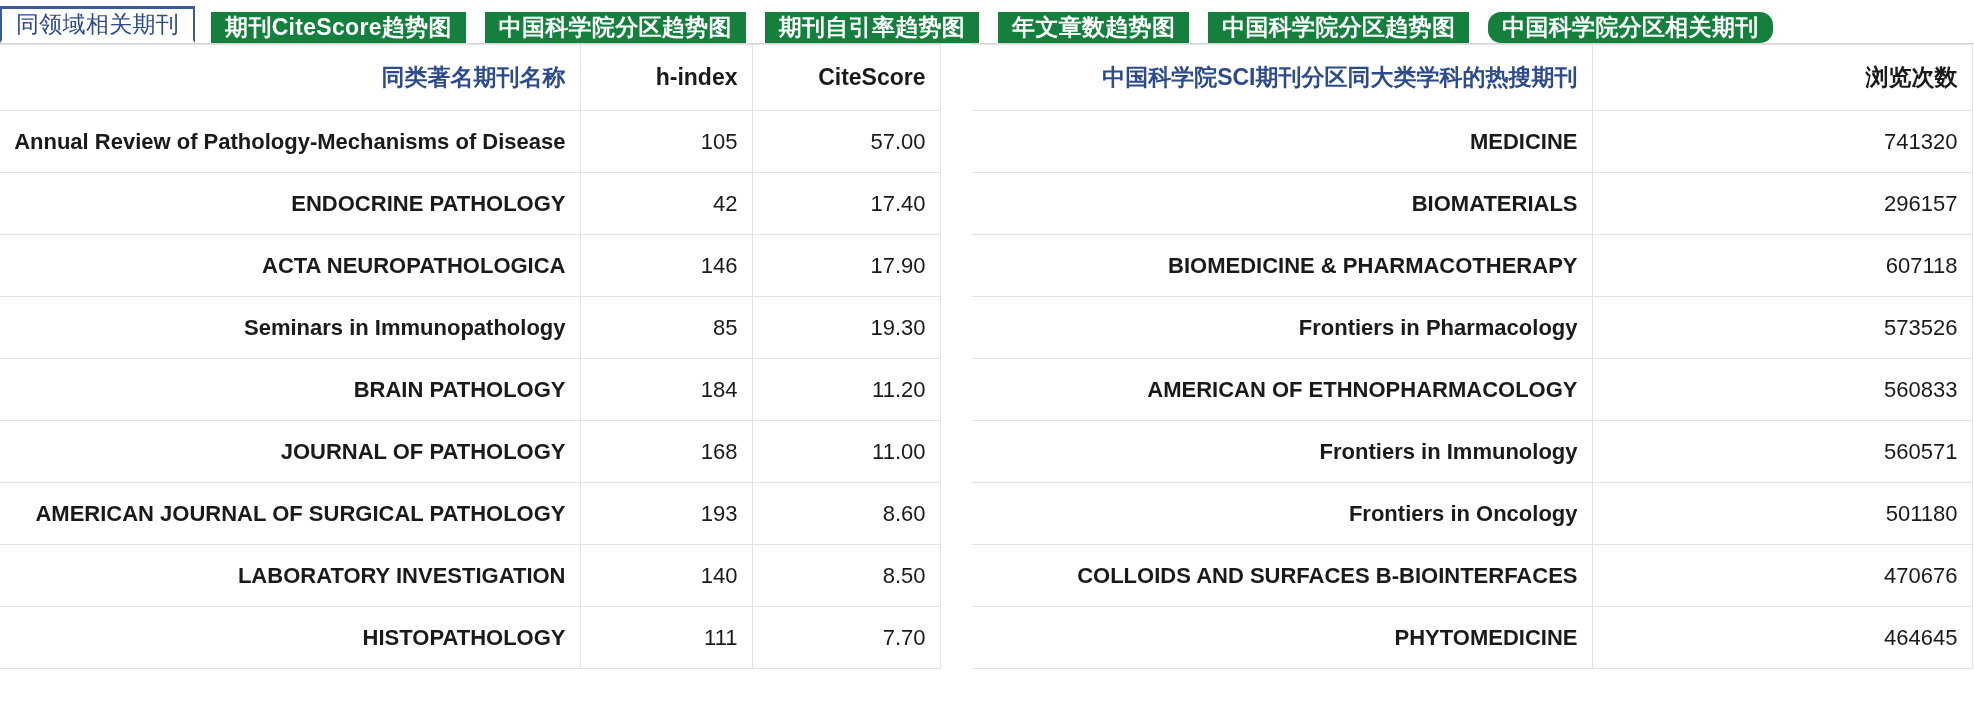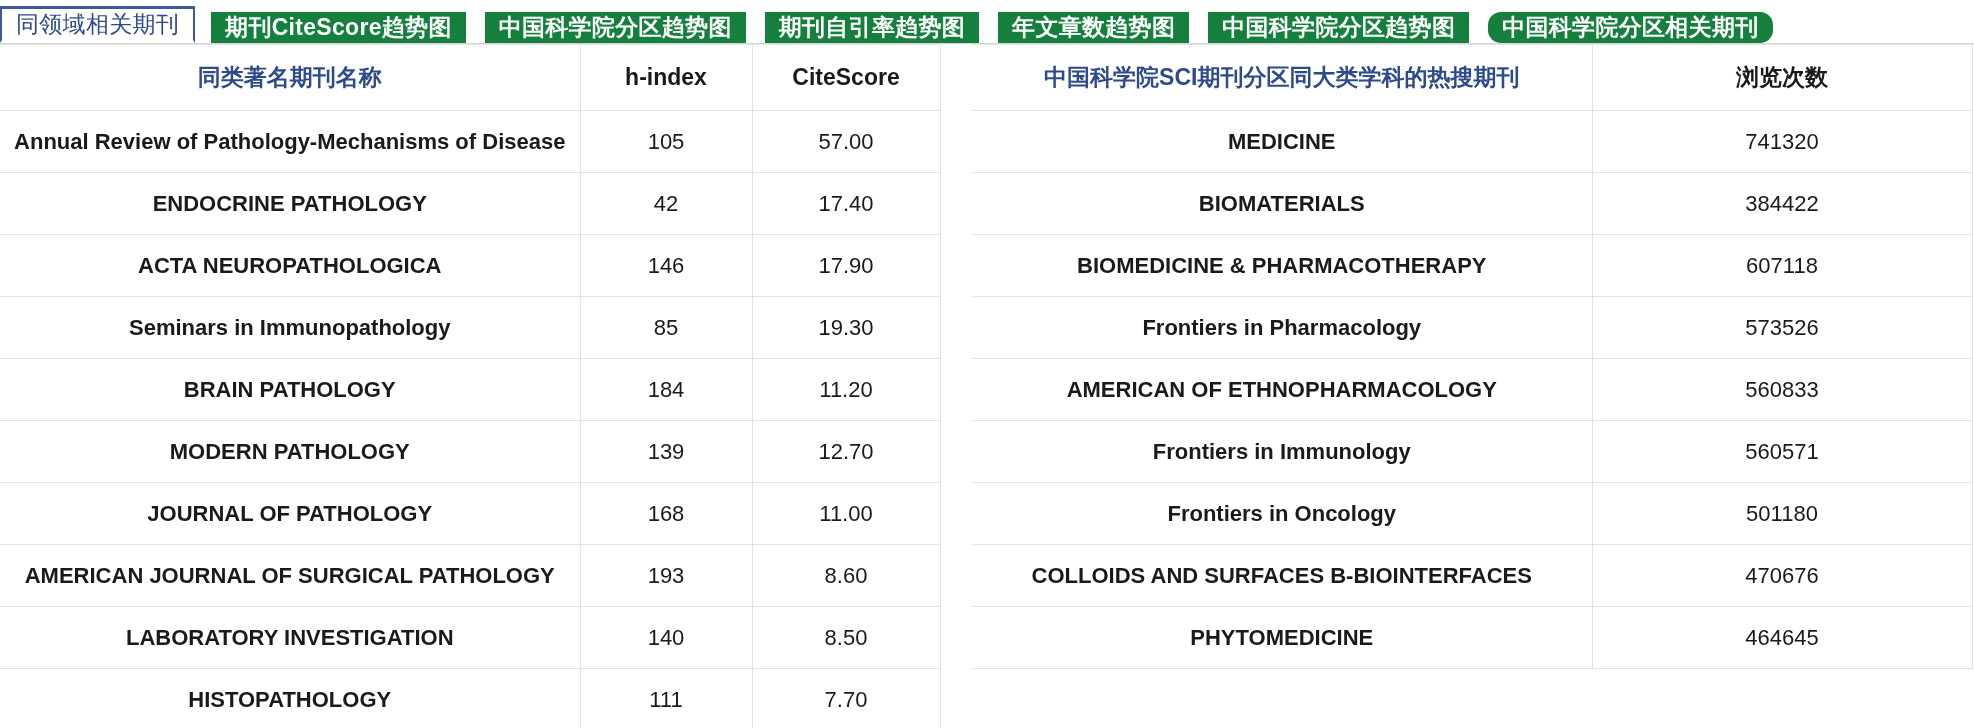--- a/index.html
+++ b/index.html
@@ -62,21 +62,21 @@
   .panel-gap   { width: 32px; flex: none; }
   .panel-right { width: 1000px; }
 
   table {
     border-collapse: collapse;
     width: 100%;
     table-layout: fixed;
   }
   th, td {
     border: 1px solid #e3e3e3;
-    text-align: center;
+    text-align: right;
     vertical-align: middle;
     padding: 0 14px;
     height: 62px;
     font-size: 22px;
     color: #1a1a1a;
     font-weight: normal;
     overflow: hidden;
     text-overflow: ellipsis;
     white-space: nowrap;
   }
@@ -150,25 +150,20 @@
             <td>Seminars in Immunopathology</td>
             <td>85</td>
             <td>19.30</td>
           </tr>
           <tr>
             <td>BRAIN PATHOLOGY</td>
             <td>184</td>
             <td>11.20</td>
           </tr>
           <tr>
-            <td>MODERN PATHOLOGY</td>
-            <td>139</td>
-            <td>12.70</td>
-          </tr>
-          <tr>
             <td>JOURNAL OF PATHOLOGY</td>
             <td>168</td>
             <td>11.00</td>
           </tr>
           <tr>
             <td>AMERICAN JOURNAL OF SURGICAL PATHOLOGY</td>
             <td>193</td>
             <td>8.60</td>
           </tr>
           <tr>
@@ -199,21 +194,21 @@
             <th>浏览次数</th>
           </tr>
         </thead>
       <tbody id="right-body">
           <tr>
             <td>MEDICINE</td>
             <td>741320</td>
           </tr>
           <tr>
             <td>BIOMATERIALS</td>
-            <td>384422</td>
+            <td>296157</td>
           </tr>
           <tr>
             <td>BIOMEDICINE &amp; PHARMACOTHERAPY</td>
             <td>607118</td>
           </tr>
           <tr>
             <td>Frontiers in Pharmacology</td>
             <td>573526</td>
           </tr>
           <tr>

